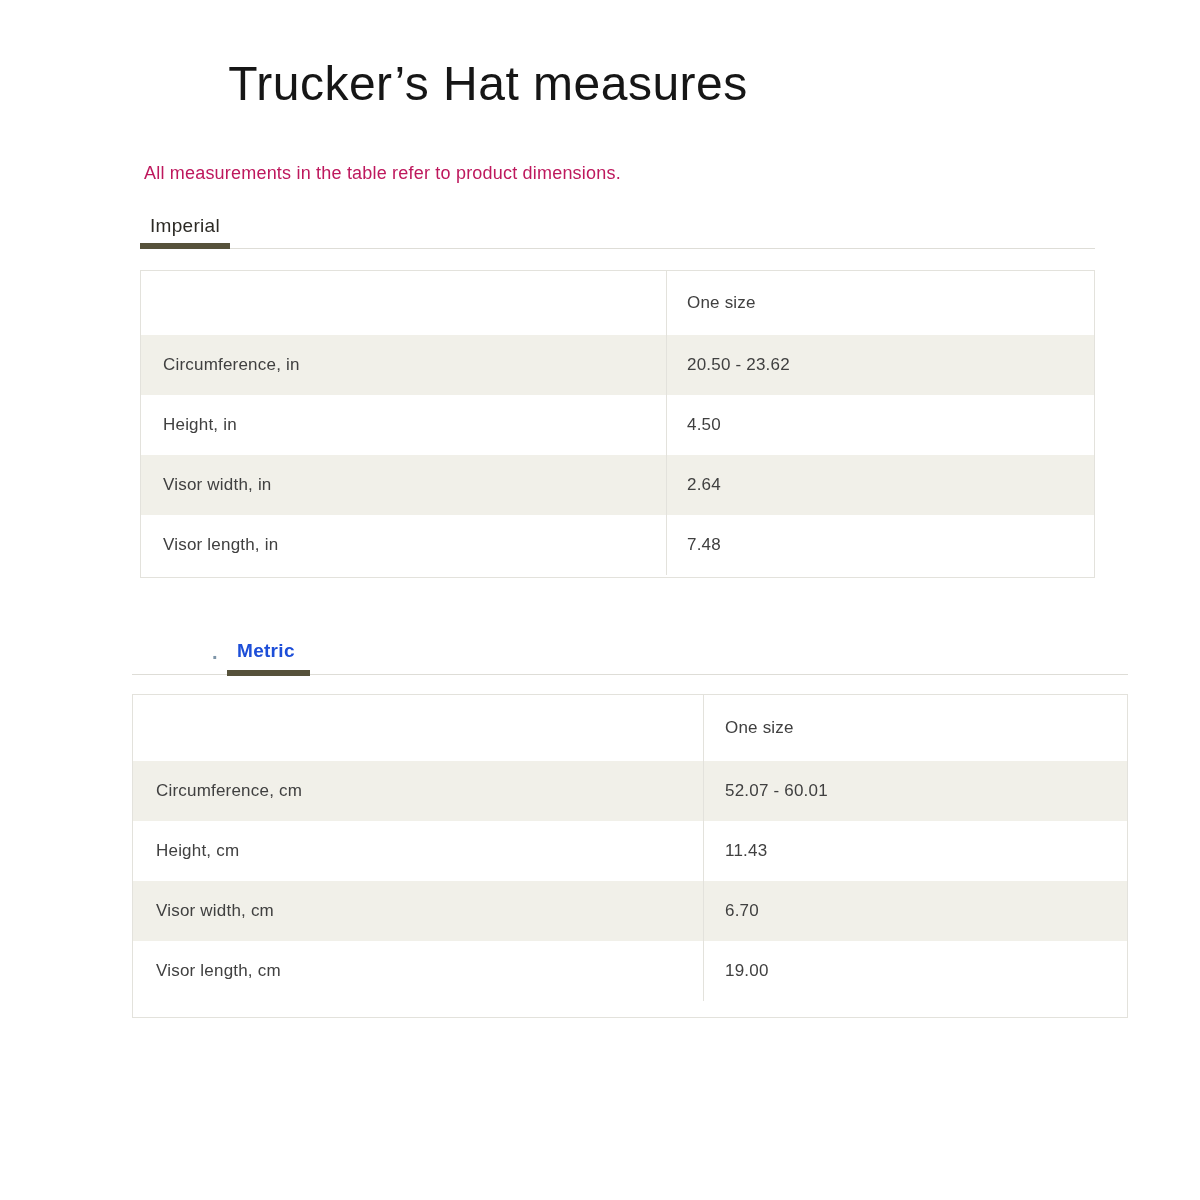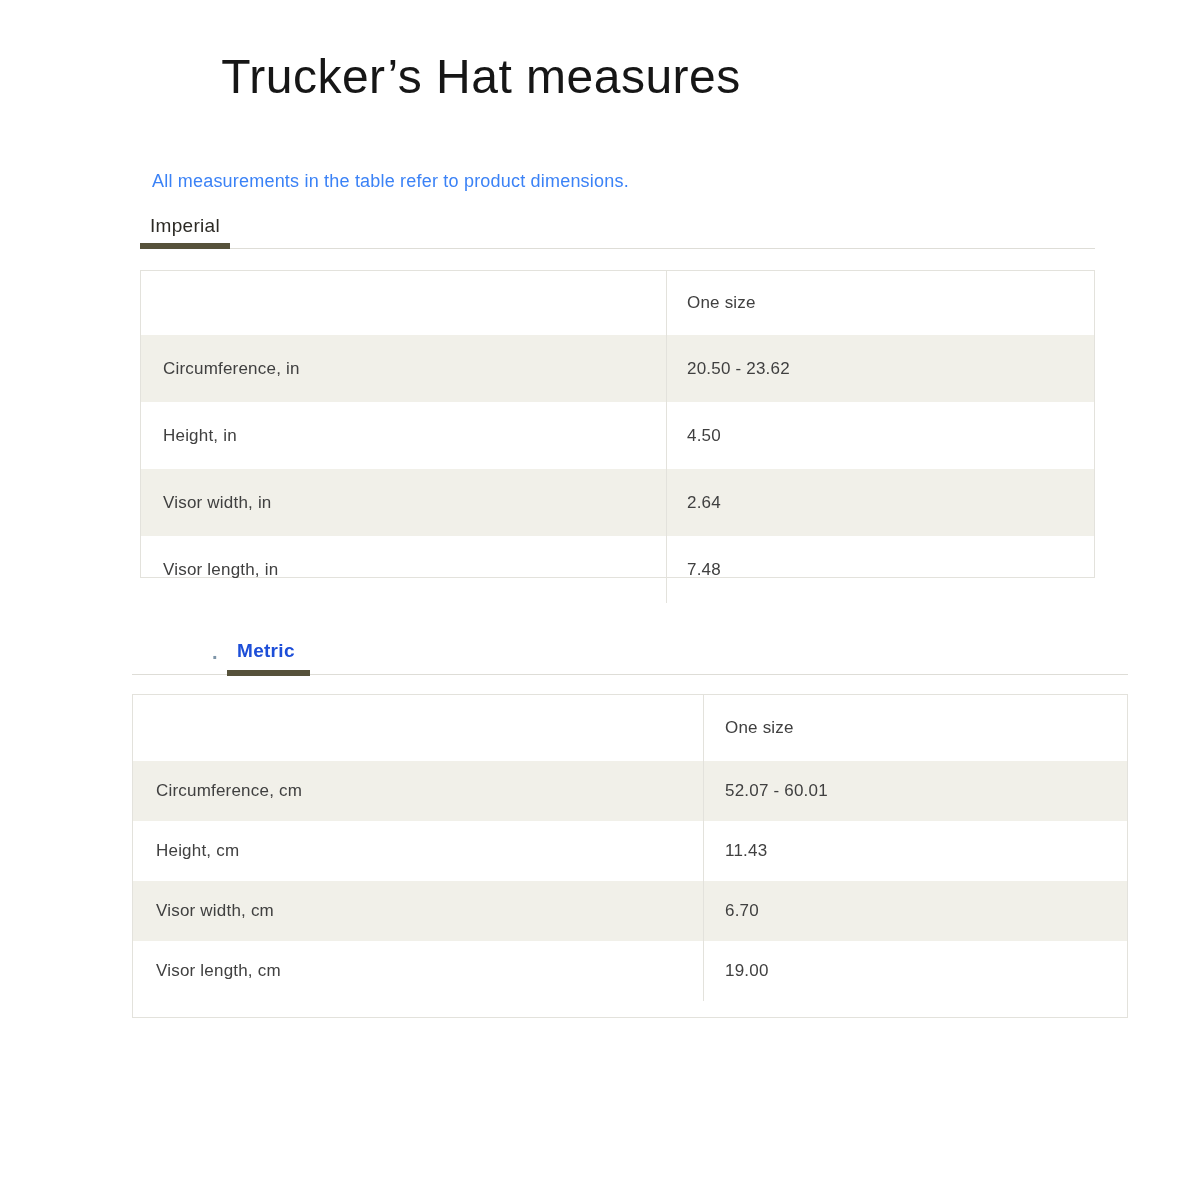--- a/index.html
+++ b/index.html
@@ -16,32 +16,32 @@
   .page-title {
     position: absolute;
     top: 48px;
     left: 0;
     width: 960px;
     text-align: center;
     font-size: 48px;
     font-weight: 400;
     color: #161616;
     letter-spacing: 0.5px;
-    margin: 1px;
+    margin: 8px;
   }
 
   .subtitle {
     position: absolute;
     top: 159px;
     left: 140px;
     font-size: 18px;
     font-weight: 500;
-    color: #3b82f6;
+    color: #be185d;
     letter-spacing: 0.2px;
-    margin: 12px;
+    margin: 4px;
   }
 
   .tab-label {
     position: absolute;
     font-size: 19px;
     color: #2c2a25;
     letter-spacing: 0.3px;
     cursor: pointer;
     margin: 0;
   }
@@ -83,21 +83,21 @@
   .table-metric   { top: 694px; left: 132px; width: 996px; height: 324px; }
 
   .trow {
     display: grid;
     box-sizing: border-box;
   }
   .table-imperial .trow { grid-template-columns: 525px 1fr; }
   .table-metric   .trow { grid-template-columns: 570px 1fr; }
 
   .table-imperial .trow.header { height: 64px; }
-  .table-imperial .trow.data   { height: 67px; }
+  .table-imperial .trow.data   { height: 60px; }
   .table-metric   .trow.header { height: 66px; }
   .table-metric   .trow.data   { height: 60px; }
 
   .trow.shade { background: #f1f0e9; }
 
   .cell {
     display: flex;
     align-items: center;
     font-size: 17px;
     color: #404040;

